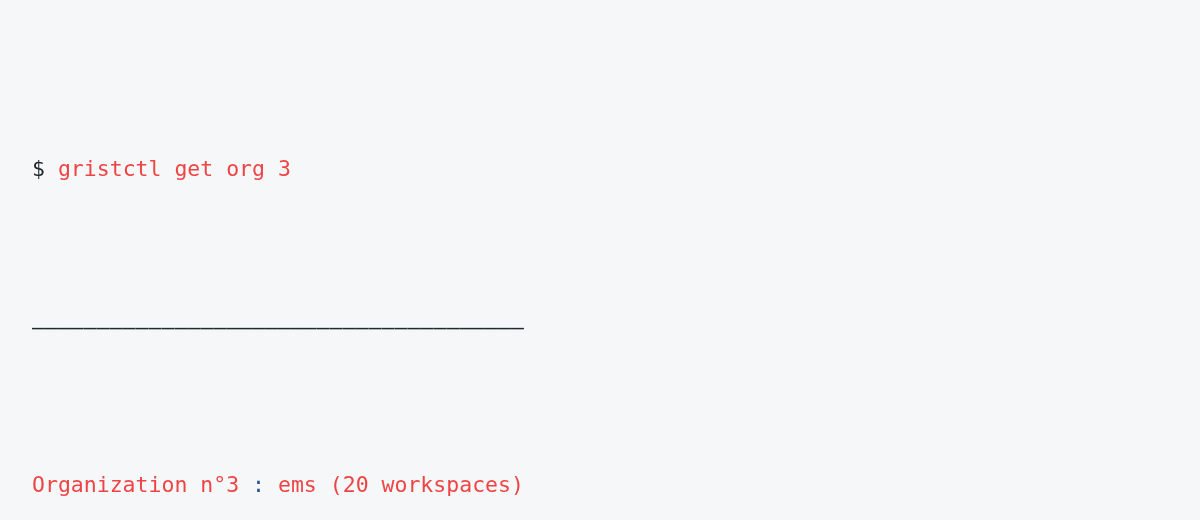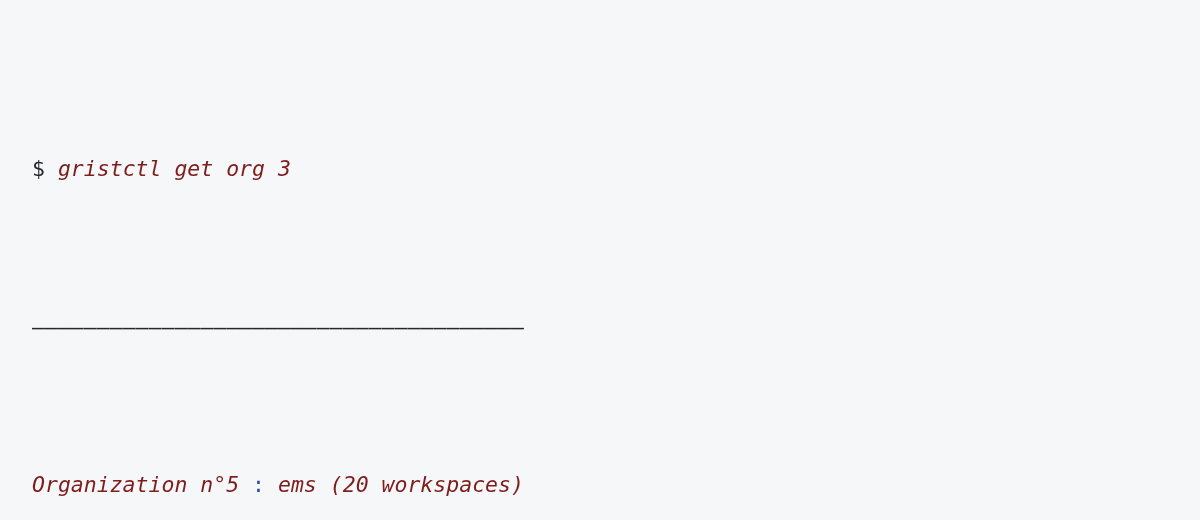--- a/index.html
+++ b/index.html
@@ -19,34 +19,34 @@
     line-height: 39.5px;
     letter-spacing: 0;
     color: #23272e;
     white-space: pre;
   }
   .line {
     white-space: pre;
     height: 39.5px;
   }
   .colon  { color: #2a52a0; }
-  .plain  { color: #7f1d1d; font-style: italic; }
+  .plain  { color: #ef4444; }
   .rule   { color: #23272e; }
   .prompt { color: #23272e; }
 </style>
 </head>
 <body>
 
 <div id="terminal">
 
   <div class="line"><span class="prompt">$</span><span class="plain"> </span><span class="plain">gristctl get org 3</span></div>
 
   <div class="line"><span class="rule">——————————————————————————————————————</span></div>
 
-  <div class="line"><span class="plain">Organization n°5</span><span class="plain"> </span><span class="colon">:</span><span class="plain"> </span><span class="plain">ems</span><span class="plain"> </span><span class="plain">(20 workspaces)</span></div>
+  <div class="line"><span class="plain">Organization n°3</span><span class="plain"> </span><span class="colon">:</span><span class="plain"> </span><span class="plain">ems</span><span class="plain"> </span><span class="plain">(20 workspaces)</span></div>
 
   
 
   
 
   
 
   
 
   

